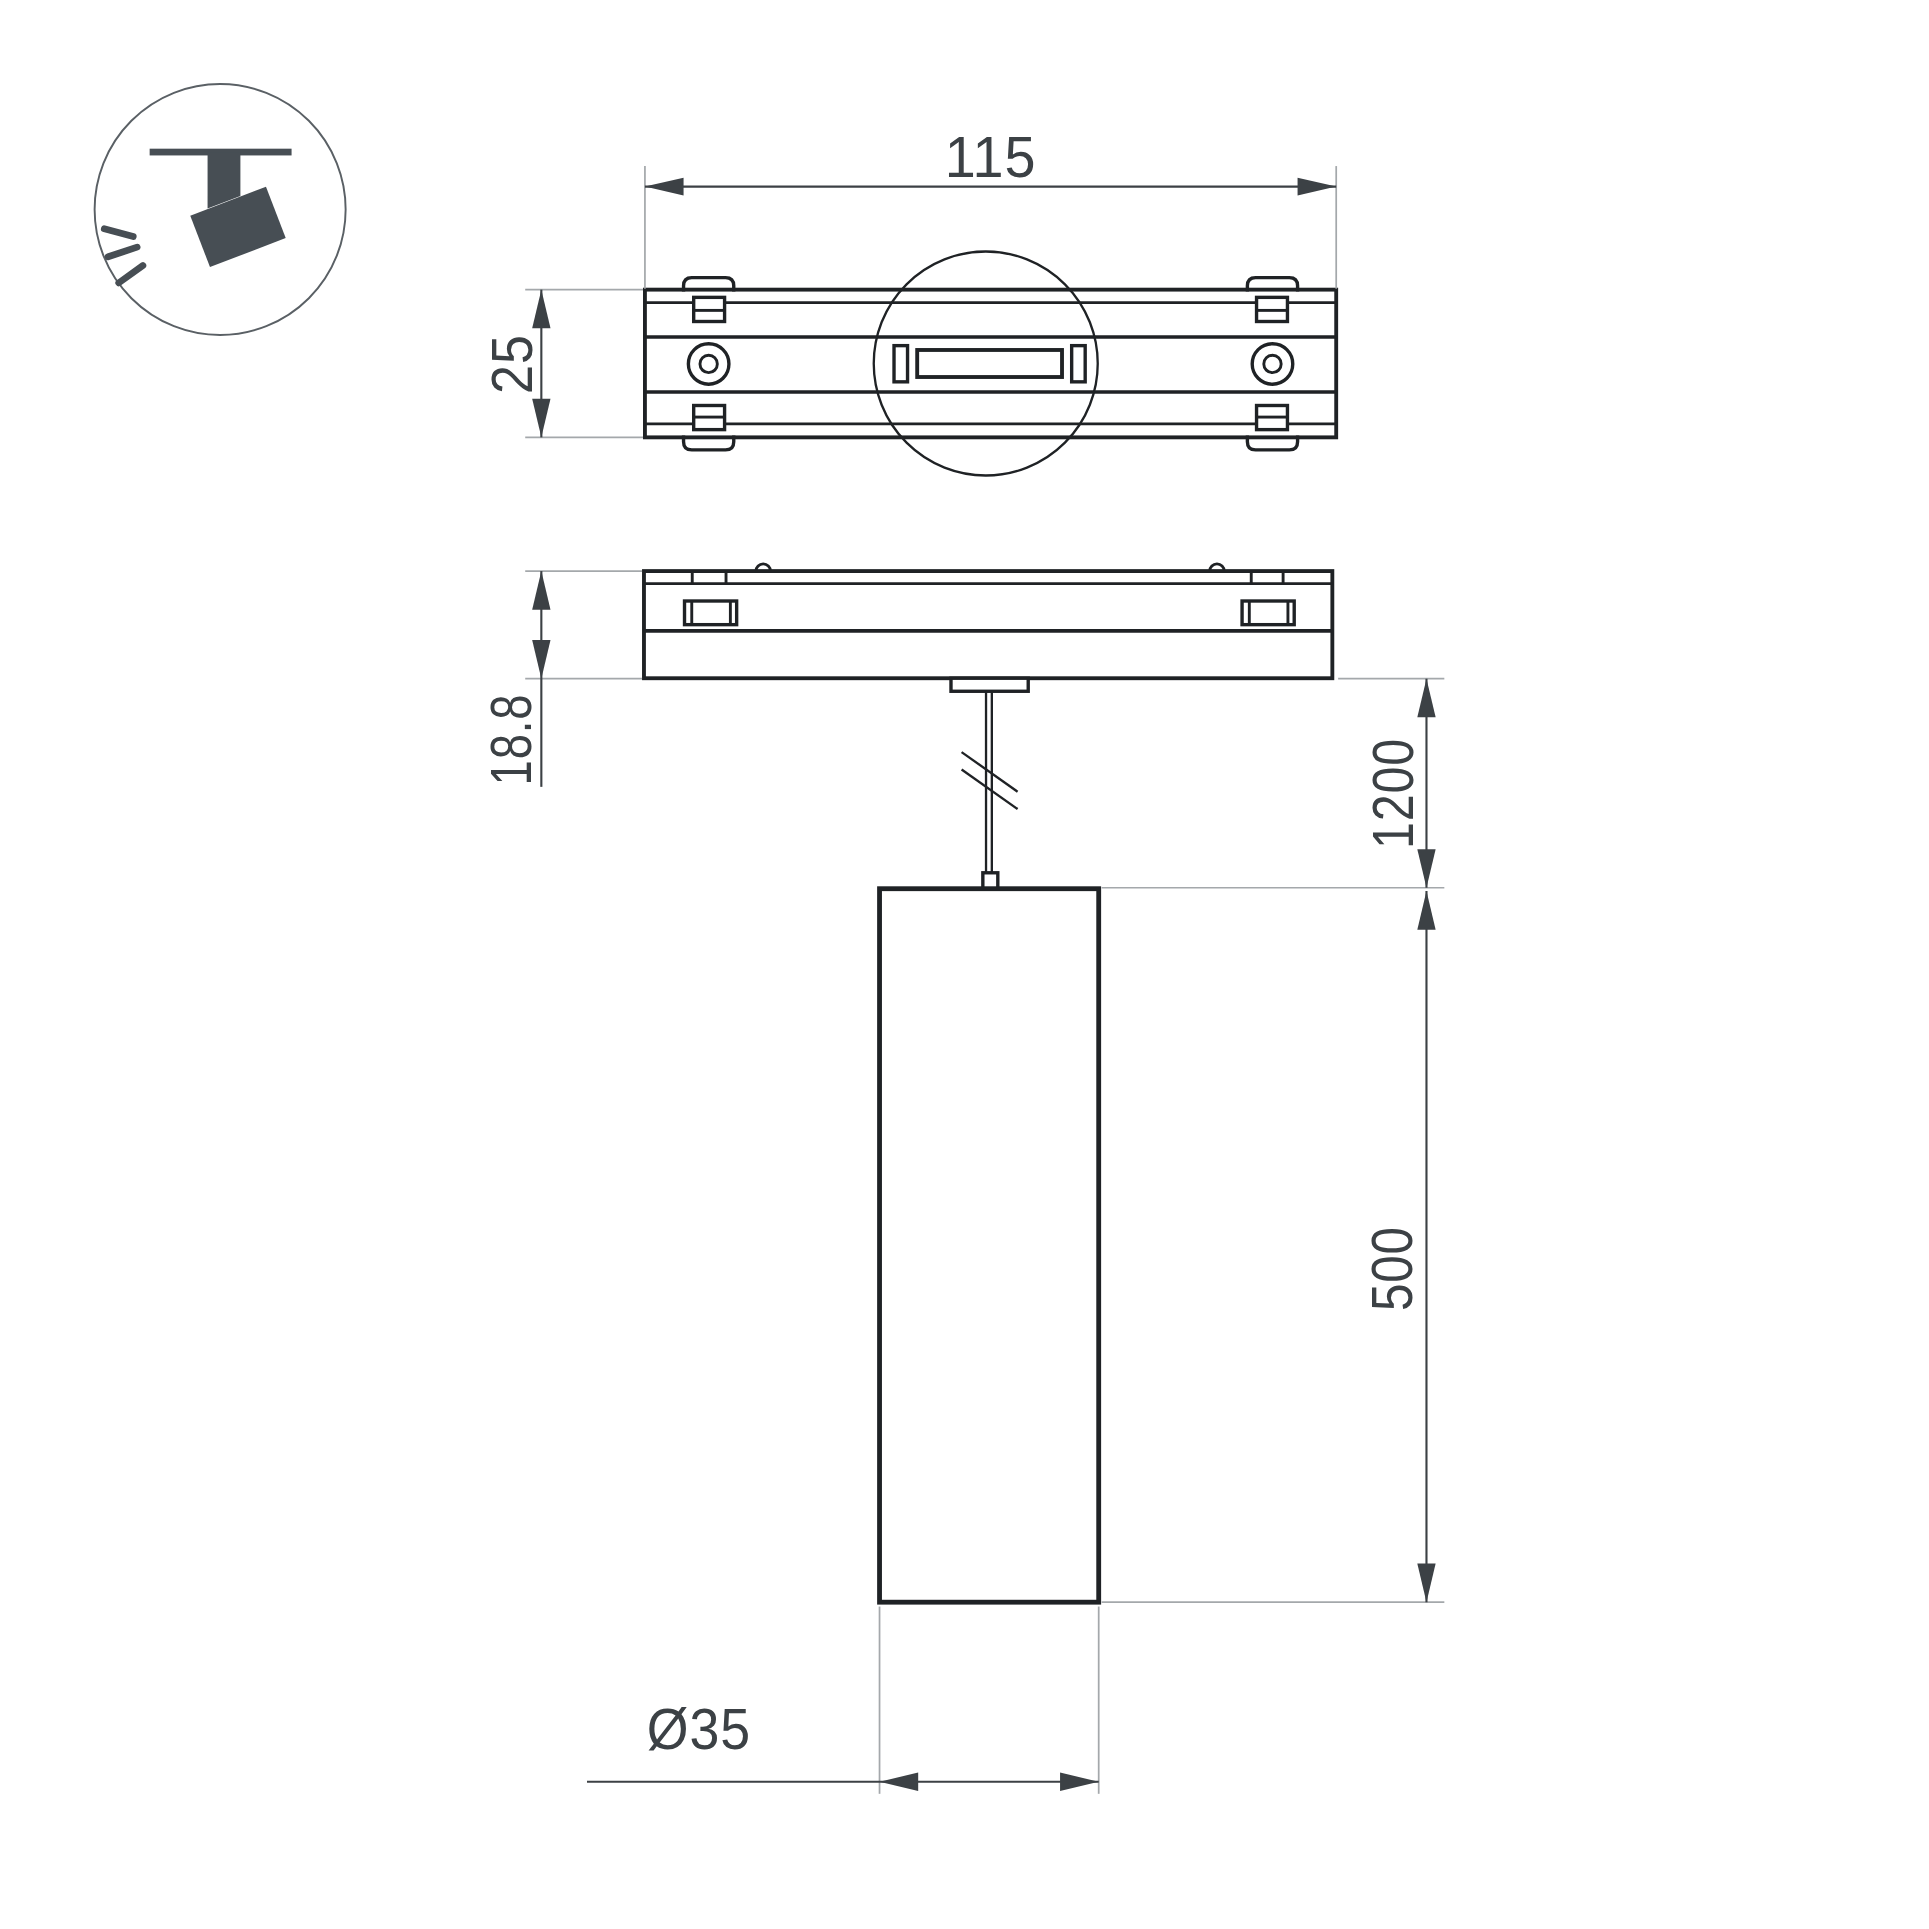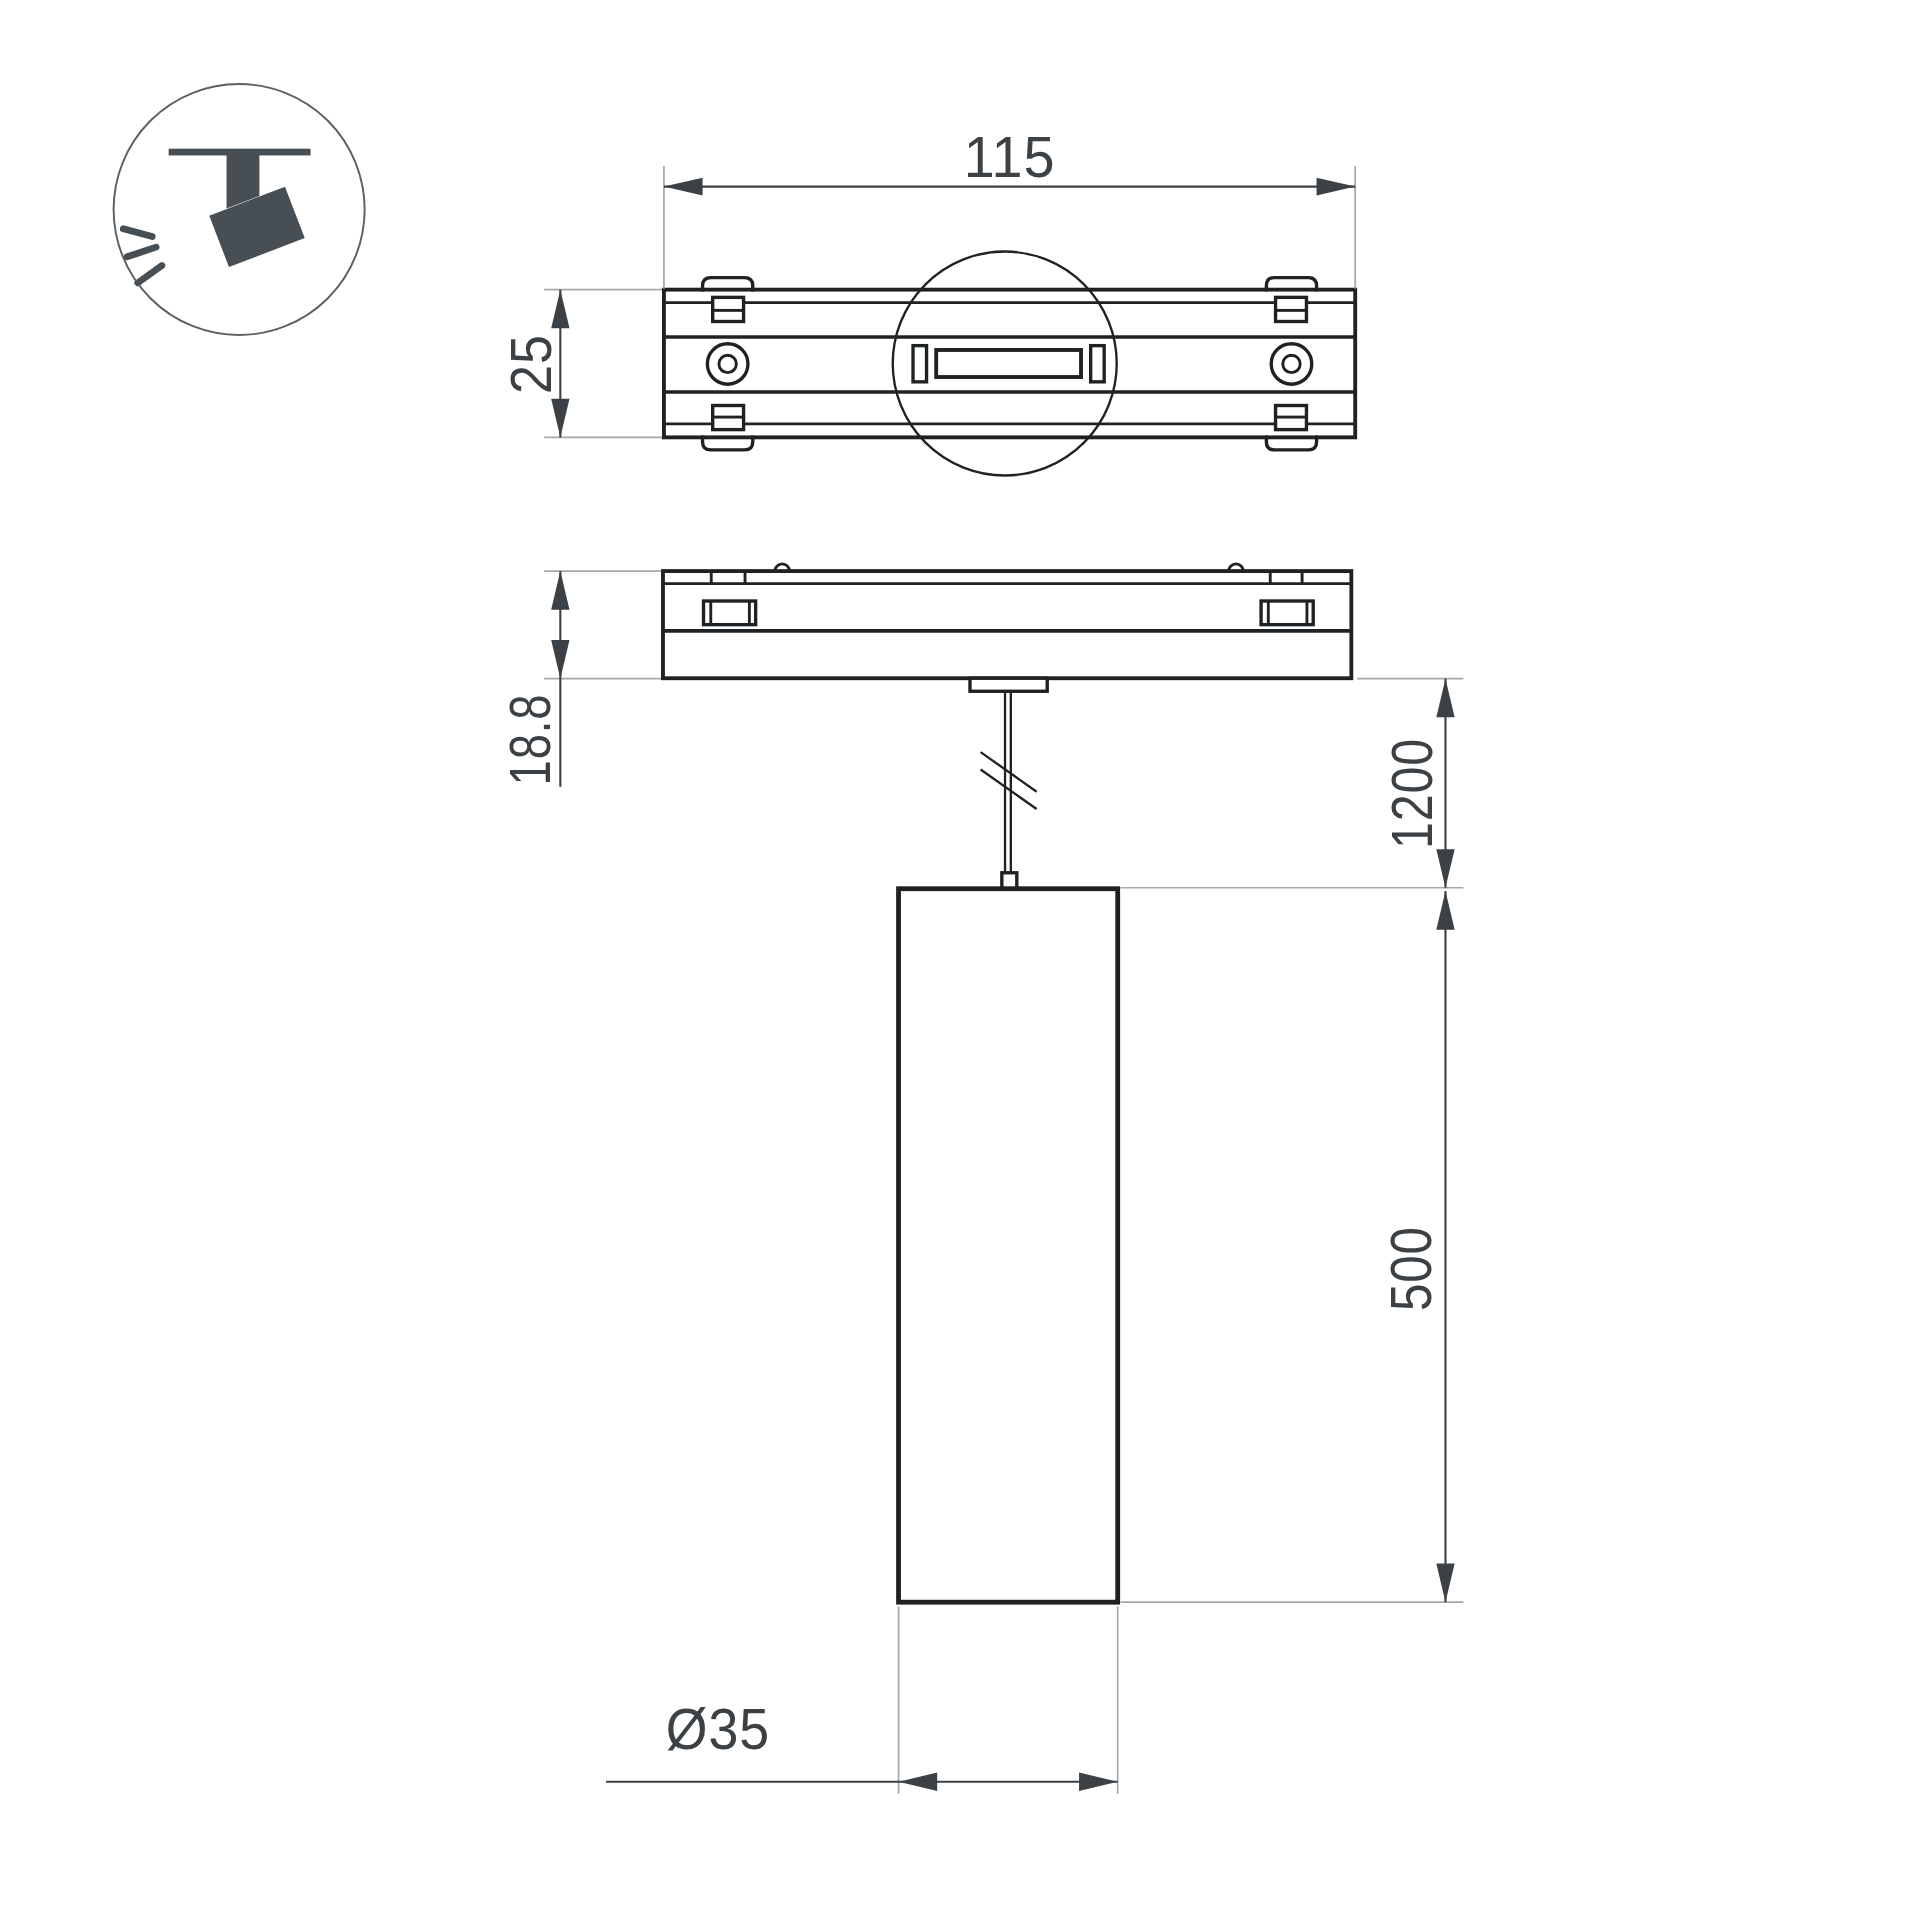--- a/index.html
+++ b/index.html
@@ -6,21 +6,20 @@
     margin: 0;
     padding: 0;
     background: var(--bg, #ffffff);
   }
   .stage {
     position: relative;
     width: 1525px;
     height: 1929px;
     background: var(--bg, #ffffff);
     font-family: "Liberation Sans", sans-serif;
-    margin-left: 19px;
   }
   svg { display: block; }
 
   
   .ln   { stroke: var(--line, #1f2225); fill: none; }
   .ln-f { stroke: var(--line, #1f2225); fill: #ffffff; }
   .w2   { stroke-width: 2.4; }
   .w3   { stroke-width: 3; }
   .w35  { stroke-width: 3.5; }
   .w4   { stroke-width: 4; }

